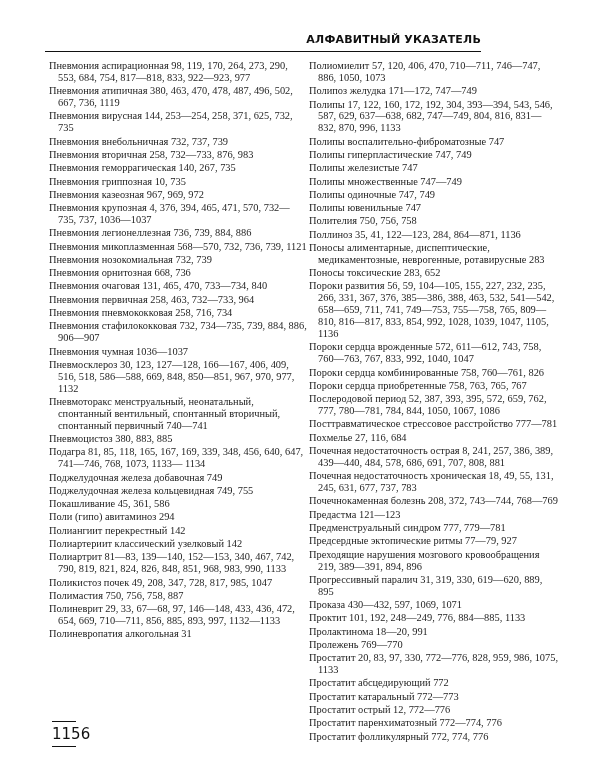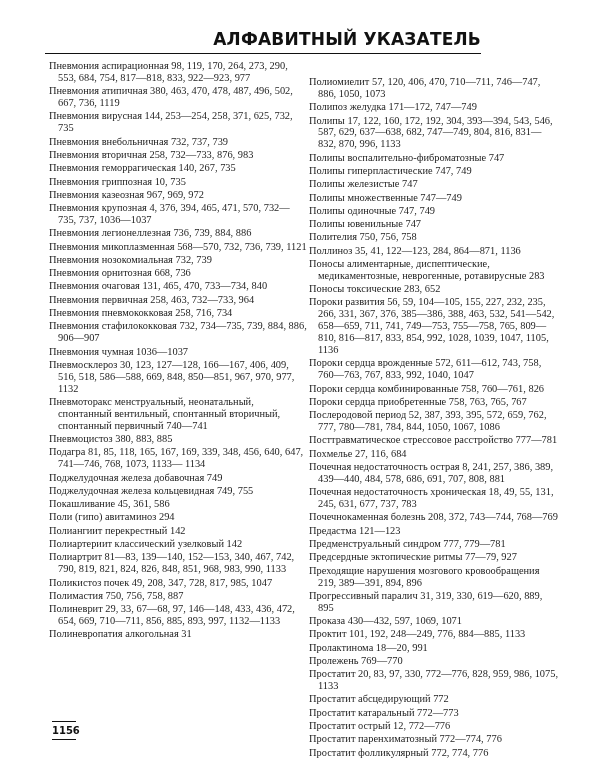--- a/index.html
+++ b/index.html
@@ -8,38 +8,38 @@
     font-family: "Liberation Serif", "DejaVu Serif", serif;
     color: #1e1e1e;
   }
   .header {
     position: absolute; left: 45px; top: 29px; width: 436px;
     border-bottom: 1.3px solid #111;
     text-align: right; padding-bottom: 4px;
   }
   .header-title {
     font-family: "DejaVu Sans", "Liberation Sans", sans-serif;
-    font-weight: bold; font-size: 17px; letter-spacing: 0.2px; color: #111;
+    font-weight: bold; font-size: 11px; letter-spacing: 0.2px; color: #111;
   }
   .column {
     position: absolute; top: 60px;
     font-size: 10.4px; line-height: 11.9px;
   }
   .col-left { left: 49px; width: 258px; }
-  .col-right { left: 309px; width: 250px; margin-top: 16px; }
+  .col-right { left: 309px; width: 250px; }
   .entry {
     padding-left: 9px; text-indent: -9px;
     margin-bottom: 1.4px;
   }
   .entry.cont { text-indent: 0; }
   .page-number {
     position: absolute; left: 52px; top: 721px; width: 24px;
     border-top: 1px solid #111; border-bottom: 1px solid #111;
     font-family: "DejaVu Sans", "Liberation Sans", sans-serif;
-    font-weight: bold; font-size: 10px; text-align: center;
+    font-weight: normal; font-size: 15px; text-align: center;
     padding: 3px 0 3px 0; color: #111;
   }
 </style>
 </head>
 <body>
 
 <div class="header">
   <span class="header-title">АЛФАВИТНЫЙ УКАЗАТЕЛЬ</span>
 </div>
 

